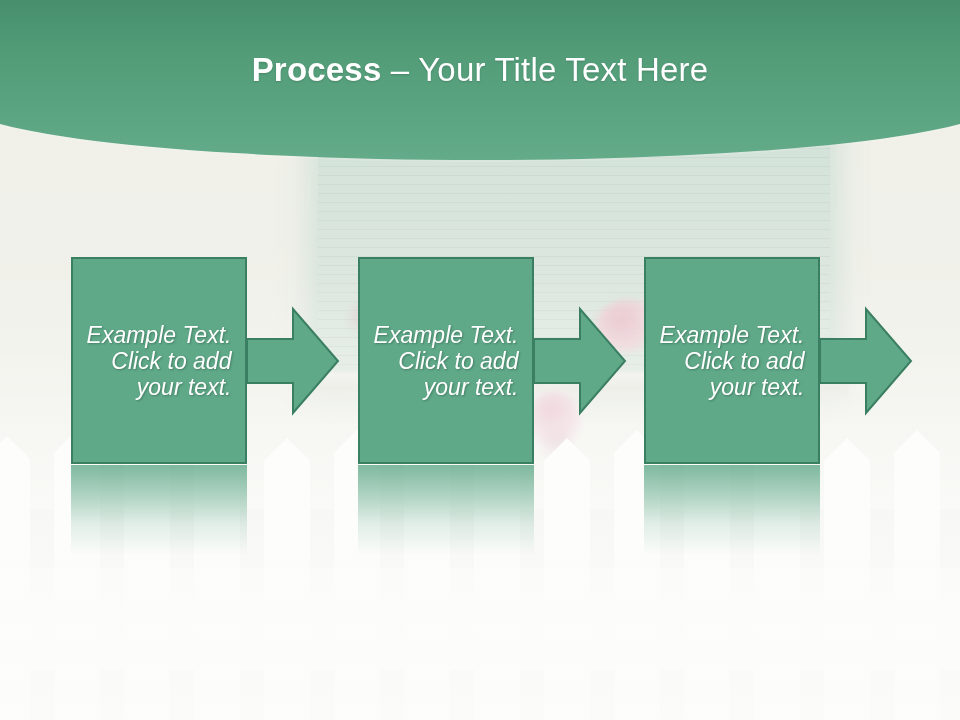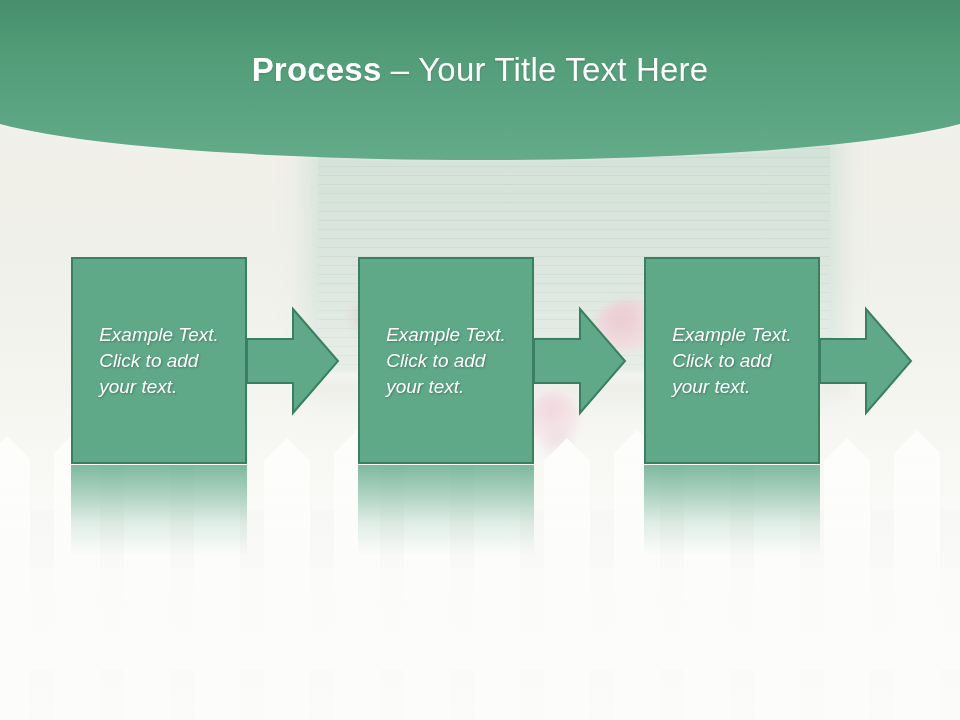--- a/index.html
+++ b/index.html
@@ -156,23 +156,23 @@
     background: #5FA888;
     border: 2px solid #3B7F62;
     display: flex;
     align-items: center;
     justify-content: center;
     z-index: 3;
   }
   .step-label {
     color: #FFFFFF;
     font-style: italic;
-    font-size: 19px;
+    font-size: 23px;
     line-height: 26px;
-    text-align: left;
+    text-align: right;
     padding: 0 8px;
     text-shadow: 1px 1px 2px rgba(40,80,60,0.45);
     white-space: pre-line;
   }
 
   
   .step-reflection {
     position: absolute;
     width: 176px;
     height: 90px;

